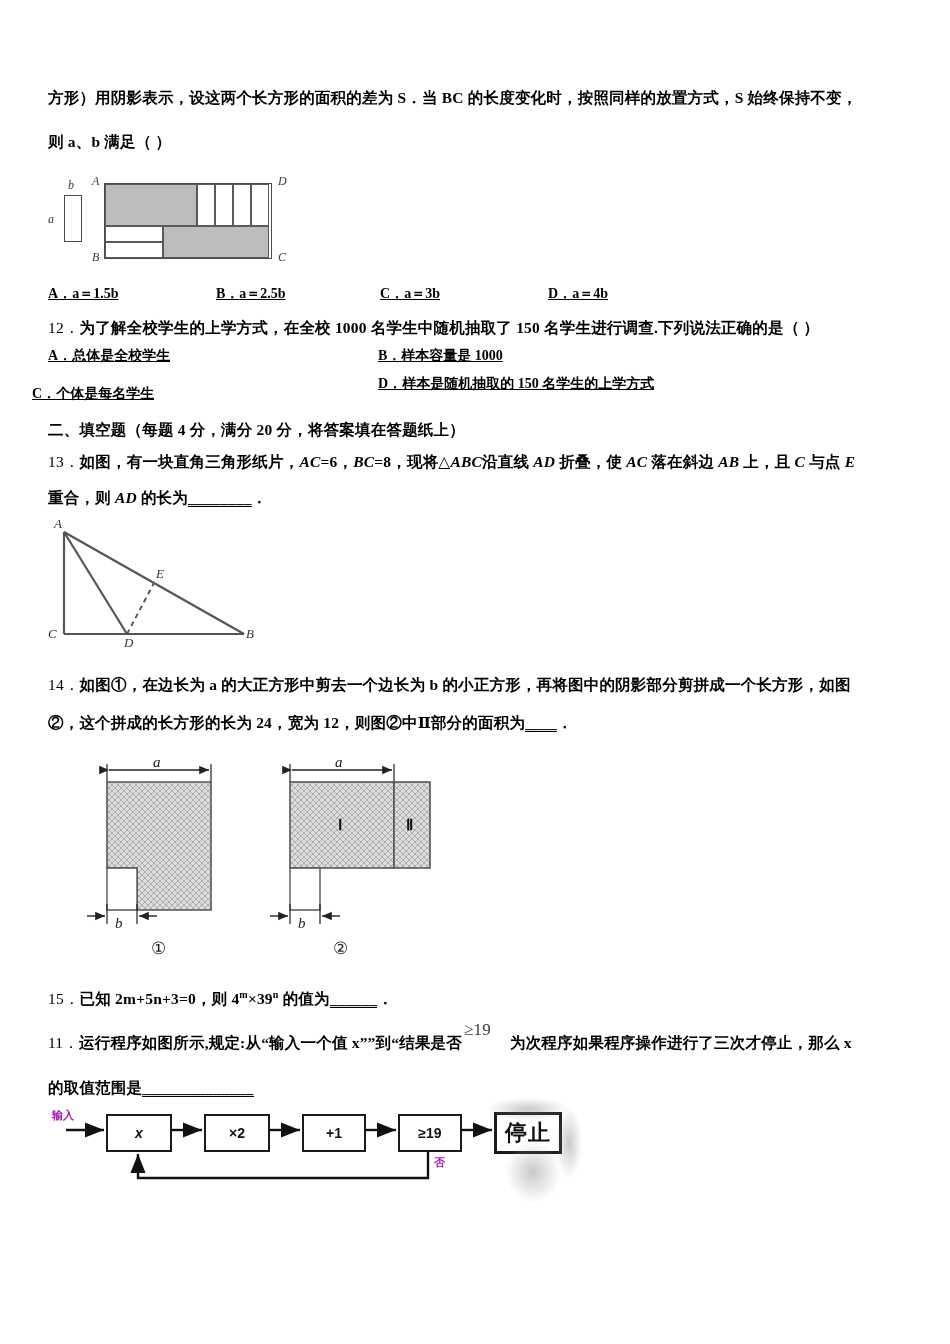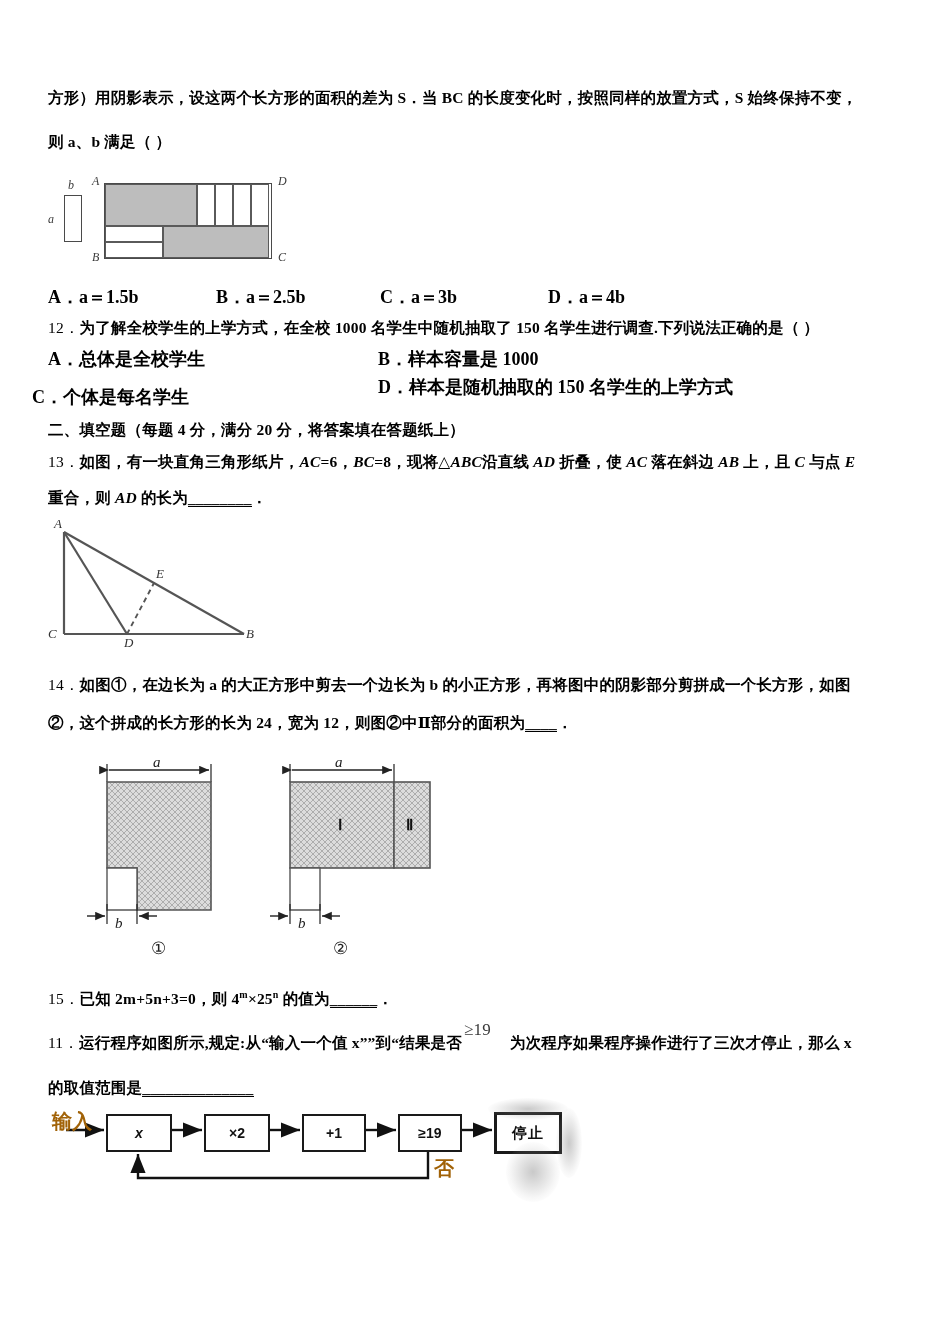--- a/index.html
+++ b/index.html
@@ -28,21 +28,21 @@
   .sup{font-size:10px;vertical-align:super;font-weight:700;}
   .ge19{
     font-weight:400;
     font-size:17px;
     font-family:"Liberation Serif",serif;
     color:#3a3a3a;
   }
   .ul{ text-decoration:none; border-bottom:1.6px solid #000; }
 
   
-  .opt{position:absolute;font-size:18px;font-weight:700;white-space:nowrap;}
+  .opt{position:absolute;font-size:14px;font-weight:700;white-space:nowrap;text-decoration:underline;}
 
   
   #fig1{position:absolute;left:46px;top:172px;width:280px;height:100px;}
   #fig1 .lbl{position:absolute;font-style:italic;font-size:12px;font-family:"Liberation Serif",serif;color:#3b3b3b;}
   .smallrect{
     position:absolute;left:18px;top:23px;width:16px;height:45px;
     border:1.6px solid #4a4a4a;background:#fff;
   }
   .bigbox{
     position:absolute;left:58px;top:11px;width:168px;height:76px;
@@ -69,22 +69,22 @@
   }
 
   
   #fig4{position:absolute;left:48px;top:1098px;width:520px;height:110px;}
   .fbox{
     position:absolute;border:2.2px solid #1a1a1a;background:#fff;
     box-sizing:border-box;display:flex;align-items:center;justify-content:center;
     font-weight:700;font-size:14px;font-family:"Liberation Sans",sans-serif;
     color:#111;
   }
-  .fbox.stop{border-width:3.2px;font-size:15px;letter-spacing:1px;}
-  .flbl{position:absolute;font-weight:700;font-size:20px;font-family:"Liberation Sans",sans-serif;color:#a16207;}
+  .fbox.stop{border-width:3.2px;font-size:22px;letter-spacing:1px;}
+  .flbl{position:absolute;font-weight:700;font-size:11px;font-family:"Liberation Sans",sans-serif;color:#a21caf;}
   .smudge{
     position:absolute;border-radius:50%;
     background:radial-gradient(ellipse at 50% 50%, rgba(120,120,120,.40), rgba(170,170,170,.10) 60%, rgba(255,255,255,0) 75%);
     pointer-events:none;
   }
 </style>
 </head>
 <body>
 
 <div class="page">
@@ -229,21 +229,21 @@
     <div class="lbl" style="left:213px;top:163px;">b</div>
 
     <div class="rnum" style="left:253px;top:64px;">Ⅰ</div>
     <div class="rnum" style="left:321px;top:64px;">Ⅱ</div>
 
     <div class="circnum" style="left:66px;top:186px;">①</div>
     <div class="circnum" style="left:248px;top:186px;">②</div>
   </div>
 
   <div class="ln" style="left:48px;top:985px;">
-    <span class="qnum">15．</span><span>已知 2m+5n+3=0，则 4</span><span class="sup">m</span><span>×25</span><span class="sup">n</span><span> 的值为</span><span class="ul">______</span><span>．</span>
+    <span class="qnum">15．</span><span>已知 2m+5n+3=0，则 4</span><span class="sup">m</span><span>×39</span><span class="sup">n</span><span> 的值为</span><span class="ul">______</span><span>．</span>
   </div>
 
   <div class="ln" style="left:48px;top:1033px;">
     <span class="qnum">11．</span><span>运行程序如图所示,规定:从“输入一个值 x”</span><span>”到“结果是否</span><span class="ge19" style="position:relative;top:-13px;left:2px;">≥19</span><span style="margin-left:21px;">为次程序如果程序操作进行了三次才停止，那么 x</span>
   </div>
   <div class="ln" style="left:48px;top:1078px;">
     <span>的取值范围是</span><span class="ul">______________</span>
   </div>
 
   <div id="fig4">

